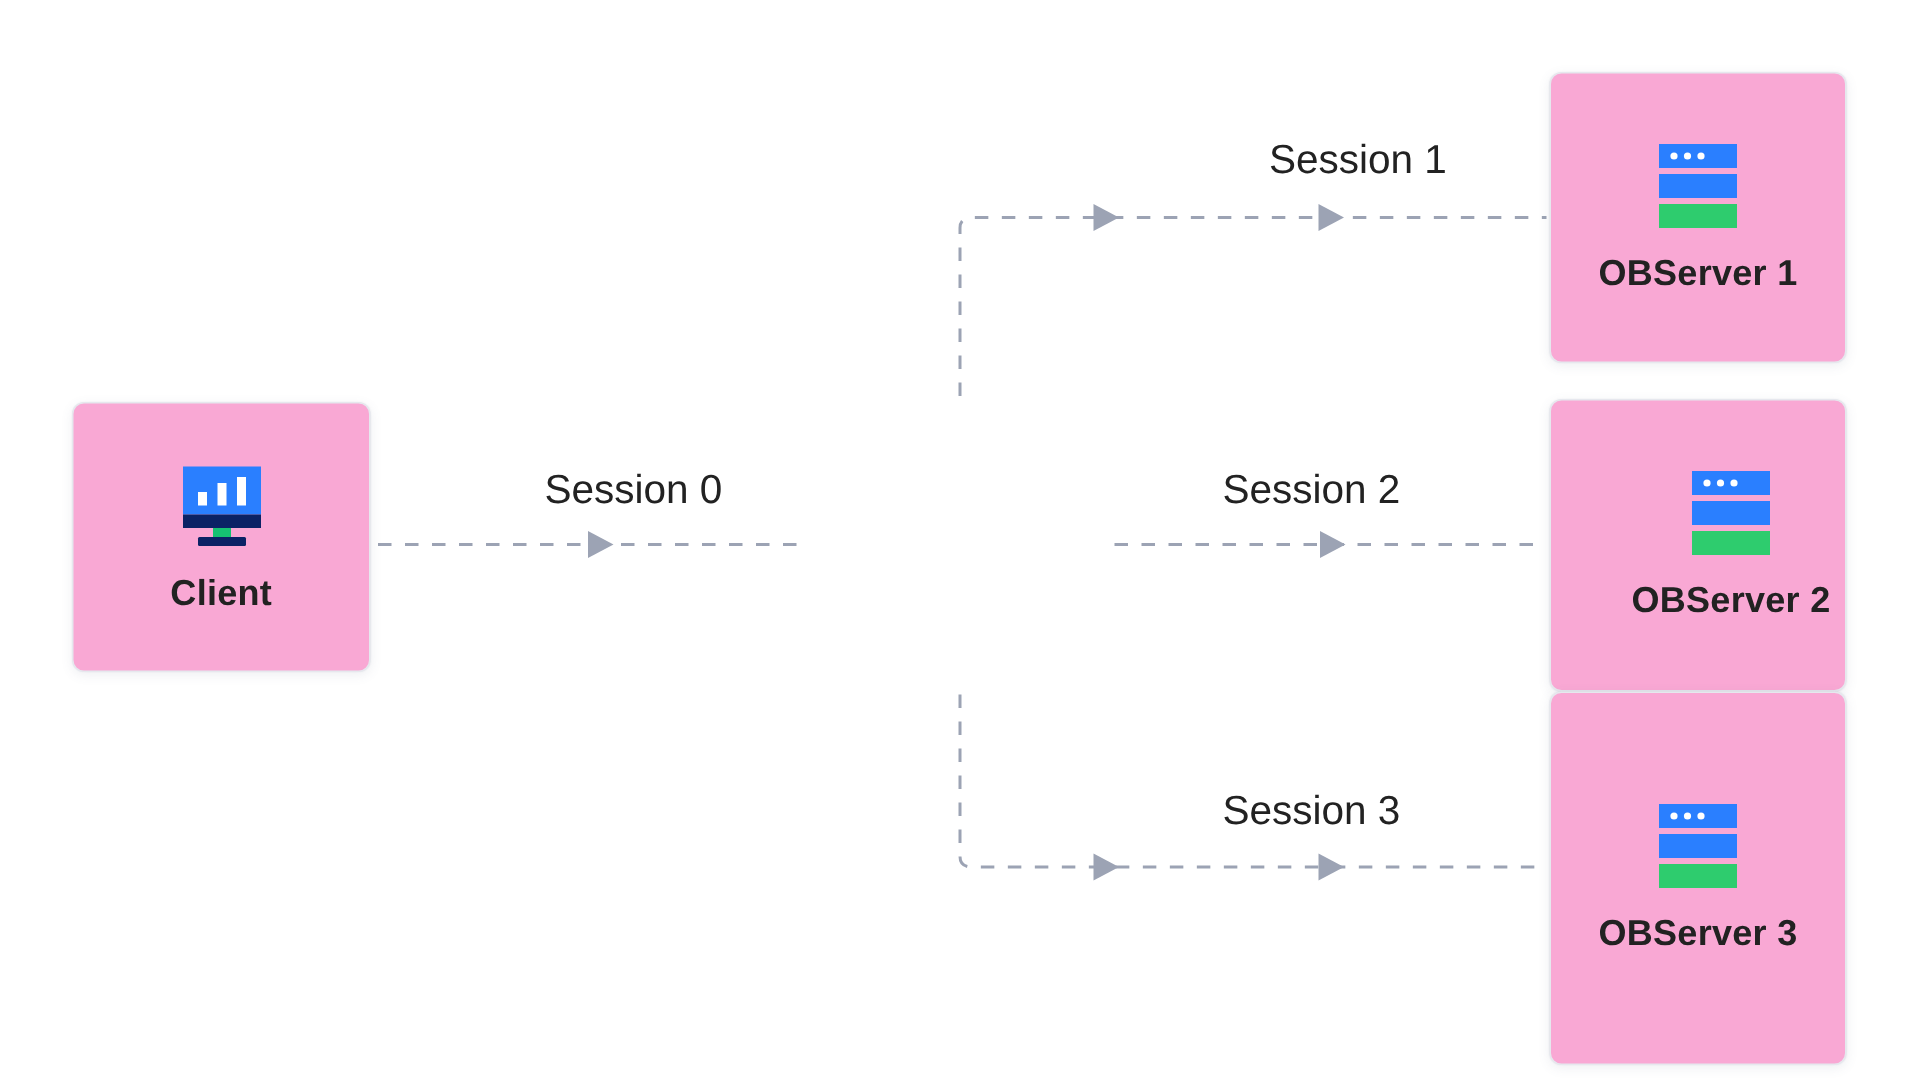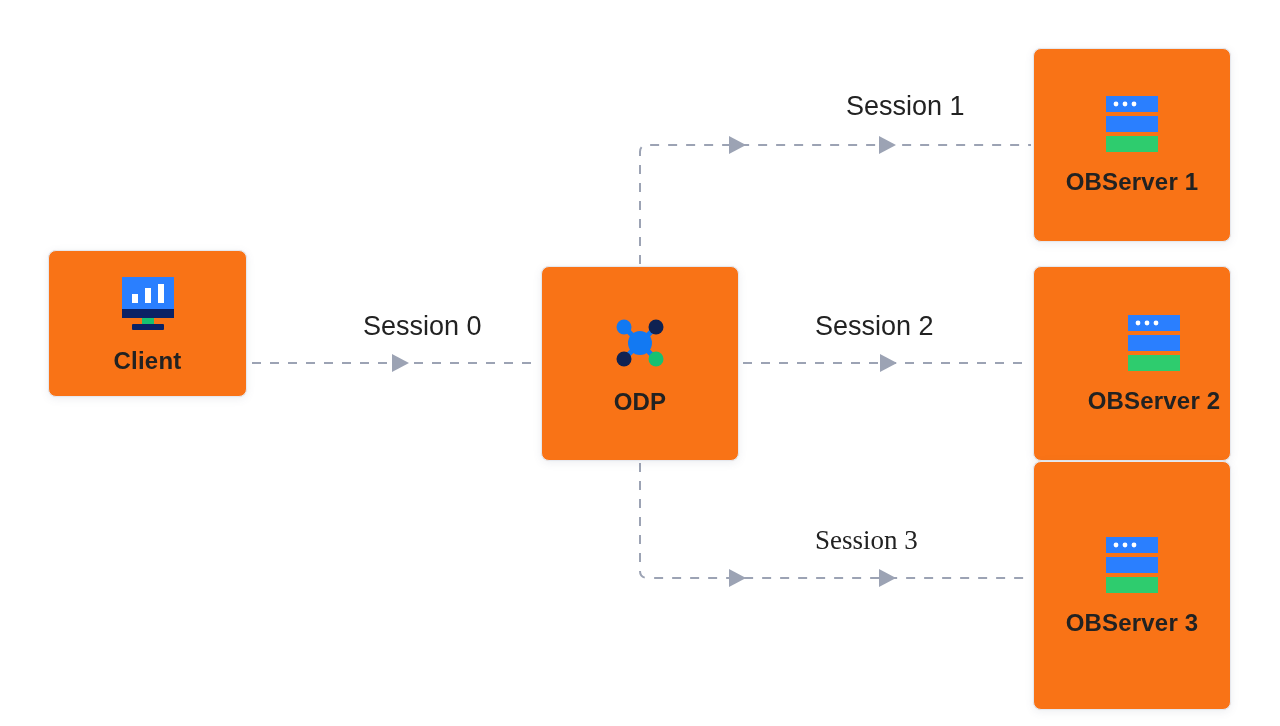--- a/index.html
+++ b/index.html
@@ -27,21 +27,21 @@
     top: 0;
     width: 1280px;
     height: 726px;
     z-index: 1;
   }
 
   
   .node {
     position: absolute;
     z-index: 2;
-    background: #f97316;
+    background: #f9a8d4;
     border: 1px solid #e6e8ee;
     border-radius: 8px;
     box-shadow: 0 2px 8px rgba(90, 100, 130, 0.10),
                 0 0 1px rgba(90, 100, 130, 0.10);
     display: flex;
     flex-direction: column;
     align-items: center;
     justify-content: center;
     box-sizing: border-box;
   }
@@ -52,40 +52,40 @@
   .node-label {
     font-size: 24px;
     font-weight: bold;
     color: #222222;
     letter-spacing: 0.2px;
     line-height: 1;
     white-space: nowrap;
   }
 
   
-  #node-client   { left: 48px;   top: 250px; width: 199px; height: 147px; }
+  #node-client   { left: 48px;   top: 268px; width: 199px; height: 180px; }
   #node-odp      { left: 541px;  top: 266px; width: 198px; height: 195px; }
   #node-server-1 { left: 1033px; top: 48px;  width: 198px; height: 194px; }
   #node-server-2 { left: 1033px; top: 266px; width: 198px; height: 195px; padding-left: 44px; }
   #node-server-3 { left: 1033px; top: 461px; width: 198px; height: 249px; }
 
   
   .session-label {
     position: absolute;
     z-index: 3;
     font-size: 27px;
     font-weight: normal;
     color: #222222;
     line-height: 1;
     white-space: nowrap;
   }
   #session-label-0 { left: 323px; top: 313px; margin-left: 40px; }
   #session-label-1 { left: 815px; top: 93px; margin-left: 31px;  }
   #session-label-2 { left: 815px; top: 313px; }
-  #session-label-3 { left: 815px; top: 527px; font-family: Liberation Serif, serif; }
+  #session-label-3 { left: 815px; top: 527px; }
 </style>
 </head>
 <body>
 
 <div id="canvas">
 
   <svg id="connectors" viewBox="0 0 1280 726" width="1280" height="726" xmlns="http://www.w3.org/2000/svg">
 
     <g>
       <path d="M 252 363 L 538 363" fill="none" stroke="#9ca3b4" stroke-width="2" stroke-dasharray="9 9" stroke-linecap="butt"></path>
@@ -126,38 +126,20 @@
         <rect x="28" y="13" width="6" height="15" fill="#ffffff"></rect>
         <rect x="41" y="9" width="6" height="19" fill="#ffffff"></rect>
         <rect x="5" y="34" width="52" height="9" fill="#0b2265"></rect>
         <rect x="25" y="43" width="12" height="7" fill="#16c172"></rect>
         <rect x="15" y="49" width="32" height="6" rx="1" fill="#0b2265"></rect>
       </svg>
     </span>
     <span class="node-label">Client</span>
   </div>
 
-  <div class="node" id="node-odp">
-    <span class="node-icon">
-      <svg width="58" height="58" viewBox="0 0 58 58" xmlns="http://www.w3.org/2000/svg">
-        <g stroke="#1279f2" stroke-width="5" stroke-linecap="round">
-          <line x1="14" y1="14" x2="29" y2="29"></line>
-          <line x1="44" y1="14" x2="29" y2="29"></line>
-          <line x1="14" y1="44" x2="29" y2="29"></line>
-          <line x1="44" y1="44" x2="29" y2="29"></line>
-        </g>
-        <circle cx="29" cy="29" r="12" fill="#1279f2"></circle>
-        <circle cx="13" cy="13" r="7.5" fill="#1279f2"></circle>
-        <circle cx="45" cy="13" r="7.5" fill="#0f2252"></circle>
-        <circle cx="13" cy="45" r="7.5" fill="#0f2252"></circle>
-        <circle cx="45" cy="45" r="7.5" fill="#16c172"></circle>
-      </svg>
-    </span>
-    <span class="node-label">ODP</span>
-  </div>
 
   <div class="node" id="node-server-1">
     <span class="node-icon">
       <svg width="52" height="56" viewBox="0 0 52 56" xmlns="http://www.w3.org/2000/svg">
         <rect x="0" y="0" width="52" height="16" fill="#2a7fff"></rect>
         <circle cx="10" cy="8" r="2.4" fill="#ffffff"></circle>
         <circle cx="19" cy="8" r="2.4" fill="#ffffff"></circle>
         <circle cx="28" cy="8" r="2.4" fill="#ffffff"></circle>
         <rect x="0" y="20" width="52" height="16" fill="#2a7fff"></rect>
         <rect x="0" y="40" width="52" height="16" fill="#2ecc6e"></rect>

